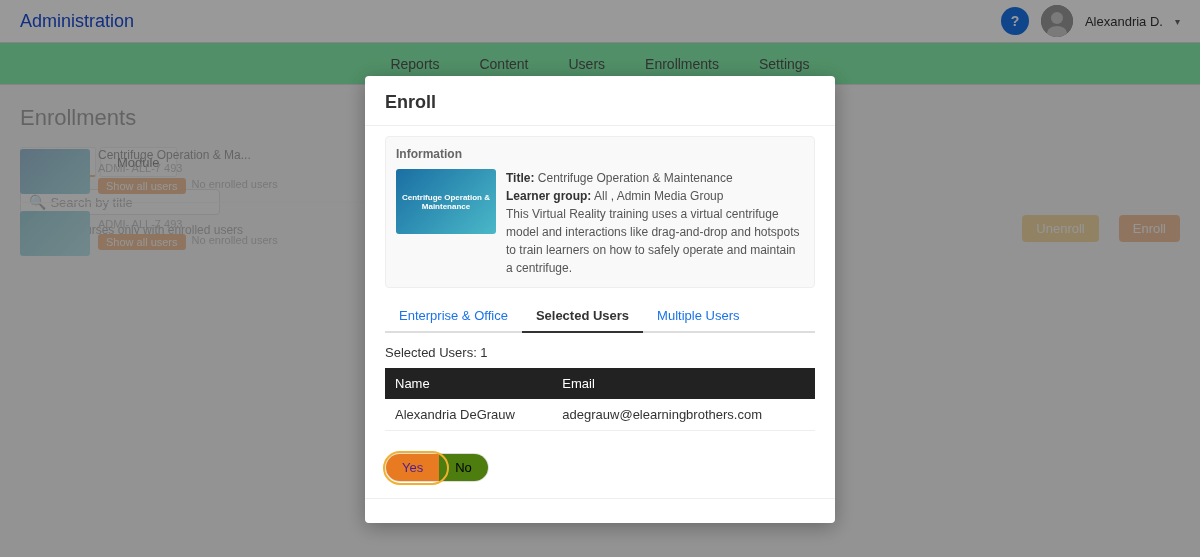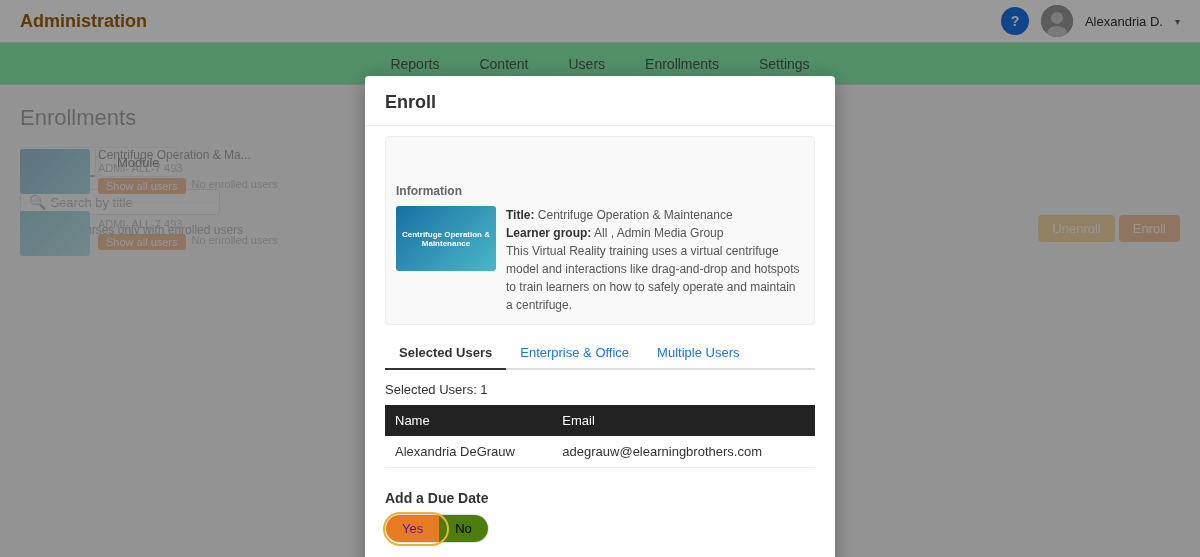--- a/index.html
+++ b/index.html
@@ -10,22 +10,22 @@
       background: #fff;
       border-bottom: 1px solid #ddd;
       display: flex;
       align-items: center;
       justify-content: space-between;
       padding: 0 20px;
       height: 43px;
     }
     .header-title {
       font-size: 18px;
-      font-weight: bold;
-      color: #a16207;
+      font-weight: normal;
+      color: #1d4ed8;
     }
     .header-right {
       display: flex;
       align-items: center;
       gap: 12px;
     }
     .help-icon {
       width: 28px; height: 28px;
       background: #1a73e8;
       border-radius: 50%;
@@ -264,21 +264,21 @@
         <span style="color:#aaa; margin-right:4px;">🔍</span>
         <input type="text" placeholder="Search by title" style="">
       </div>
     </div>
     <div class="checkbox-row">
       <input type="checkbox" style="">
       <label>Show courses only with enrolled users</label>
     </div>
   </div>
 
-  <div style="position:absolute; top:130px; right:20px; display:flex; gap:4px;">
+  <div style="position:absolute; top:130px; right:20px; display:flex; gap:20px;">
     <button class="btn-unenroll">Unenroll</button>
     <button class="btn-enroll-bg">Enroll</button>
   </div>
 
   <div style="position:absolute; top:170px; right:20px; font-size:12px; color:#666;">1-4 of 4</div>
 
   <div style="position:absolute; top:195px; right:20px; width:360px; background:#333; color:#fff; display:flex; padding:6px 10px; font-size:12px;">
     <span style="flex:1">Enterprise/ Office</span>
     <span style="flex:1">Learner Group</span>
   </div>
@@ -351,36 +351,36 @@
 </div>
 
 <div class="overlay">
   <div class="modal">
 
     <div class="modal-header">
       <span class="modal-header-title">Enroll</span>
     </div>
 
     <div style="margin: 10px 20px; background:#f9f9f9; border:1px solid #eee; border-radius:4px; padding:10px;">
-      <div style="font-size:12px; color:#666; margin-bottom:8px; font-weight:bold;margin-top:37px;">Information</div>
+      <div style="font-size:12px; color:#666; margin-bottom:8px; font-weight:bold;">Information</div>
       <div style="display:flex; gap:10px;">
         <div class="course-thumb">
           <span style="font-size:8px; font-weight:bold; text-align:center;">Centrifuge Operation &amp; Maintenance</span>
         </div>
         <div class="info-text">
           <div><strong>Title:</strong> <span>Centrifuge Operation &amp; Maintenance</span></div>
           <div><strong>Learner group:</strong> <span>All , Admin Media Group</span></div>
           <span>This Virtual Reality training uses a virtual centrifuge model and interactions like drag-and-drop and hotspots to train learners on how to safely operate and maintain a centrifuge.</span>
         </div>
       </div>
     </div>
 
     <div class="modal-tabs">
+      <div class="modal-tab">Enterprise &amp; Office</div>
       <div class="modal-tab active">Selected Users</div>
-      <div class="modal-tab">Enterprise &amp; Office</div>
       <div class="modal-tab">Multiple Users</div>
     </div>
 
     <div class="selected-users-section">
       <div class="selected-users-count">Selected Users: 1</div>
       <table class="users-table">
         <thead>
           <tr>
             <th>Name</th>
             <th>Email</th>
@@ -389,21 +389,20 @@
         <tbody>
           <tr>
             <td>Alexandria DeGrauw</td>
             <td>adegrauw@elearningbrothers.com</td>
           </tr>
         </tbody>
       </table>
     </div>
 
     <div class="due-date-section">
-      <div class="due-date-label">Add a Due Date</div>
       <div style="display:flex; align-items:center; gap:0; position:relative;">
         <div style="
           border: 2px solid #f0b030;
           border-radius: 20px;
           position: absolute;
           width: 66px;
           height: 34px;
           left: -2px;
           top: -2px;
           pointer-events: none;

